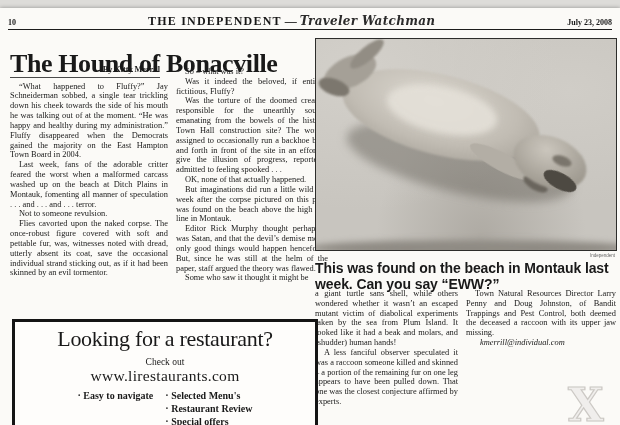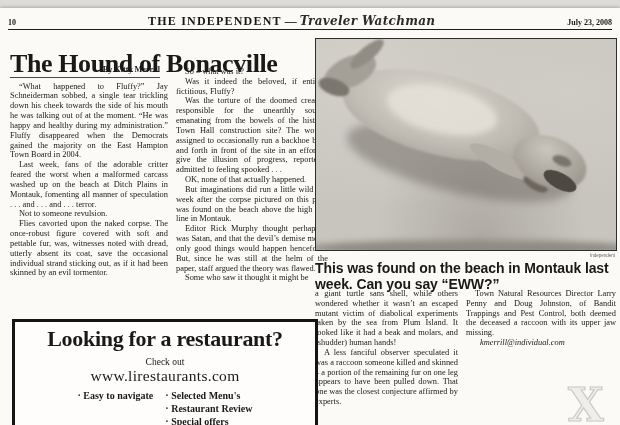--- a/index.html
+++ b/index.html
@@ -92,21 +92,21 @@
     position:absolute; top:252px; left:315px; width:303px;
     font-family:"Liberation Sans", sans-serif; font-weight:bold; font-size:14px;
     letter-spacing:-.1px;
   }
 
   
   .ad-box{
     position:absolute; top:311px; left:12px; width:300px; height:103px;
     border:3px solid #141414; background:#fefdfb; text-align:center;
   }
-  .ad-headline{ font-size:22px; font-weight:bold; margin-top:4px; letter-spacing:-.3px; }
+  .ad-headline{ font-size:22px; font-weight:normal; margin-top:4px; letter-spacing:-.3px; }
   .ad-checkout{ font-size:9.5px; font-weight:normal; margin-top:5px; }
   .ad-url{ font-size:15.5px; margin-top:0px; letter-spacing:.3px; }
   .ad-bullets{
     display:flex; justify-content:center; gap:12px; margin-top:4px;
     font-weight:bold; font-size:10px; text-align:left;
   }
   .bullet-item{ line-height:1.3; }
   .bullet-item::before{ content:"· "; }
 
   

